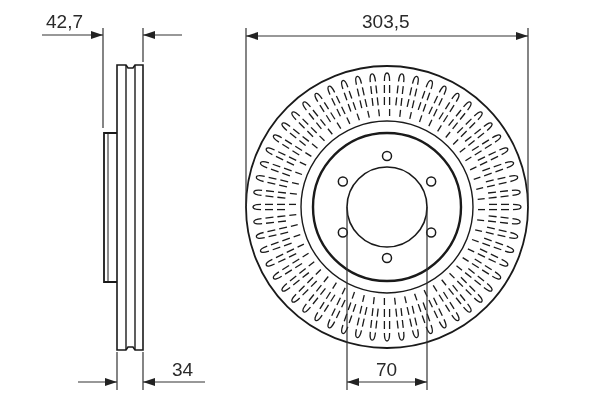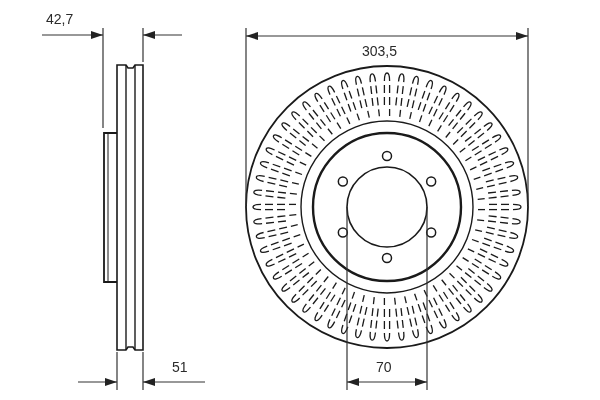--- a/index.html
+++ b/index.html
@@ -1,18 +1,18 @@
 <!DOCTYPE html>
 <html><head>
 <meta charset="utf-8">
 <style>
   html, body { margin: 0; padding: 0; background: #ffffff; }
   body { width: 600px; height: 400px; overflow: hidden; position: relative; font-family: "Liberation Sans", sans-serif; }
   #drawing { position: absolute; left: 0; top: 0; }
-  .dim-label { position: absolute; font-family: "Liberation Sans", sans-serif; font-size: 14px; color: #2a2a2a; line-height: 1; white-space: nowrap; }
+  .dim-label { position: absolute; font-family: "Liberation Sans", sans-serif; font-size: 19px; color: #2a2a2a; line-height: 1; white-space: nowrap; }
 </style>
 </head>
 <body>
 
 <svg id="drawing" width="600" height="400" viewBox="0 0 600 400" xmlns="http://www.w3.org/2000/svg">
   <defs>
     <marker id="arr" viewBox="0 0 12 8" refX="12" refY="4" markerWidth="12" markerHeight="8" orient="auto-start-reverse" markerUnits="userSpaceOnUse">
       <path d="M0,0 L12,4 L0,8 Z" fill="#222"></path>
     </marker>
   </defs>
@@ -402,15 +402,15 @@
   </g>
   <g stroke="#333" stroke-width="1.2" fill="none">
     <line x1="347" y1="207" x2="347" y2="390"></line>
     <line x1="427" y1="207" x2="427" y2="390"></line>
     <line x1="387" y1="382" x2="347" y2="382" marker-end="url(#arr)"></line>
     <line x1="387" y1="382" x2="427" y2="382" marker-end="url(#arr)"></line>
   </g>
 </svg>
 
 <div class="dim-label" style="left:46px; top:12px;">42,7</div>
-<div class="dim-label" style="left:172px; top:360px;">51</div>
-<div class="dim-label" style="left:362px; top:12px;margin-top:32px;">303,5</div>
+<div class="dim-label" style="left:172px; top:360px;">34</div>
+<div class="dim-label" style="left:362px; top:12px;">303,5</div>
 <div class="dim-label" style="left:376px; top:360px;">70</div>
 
 </body></html>

